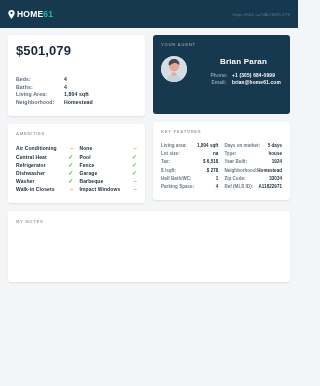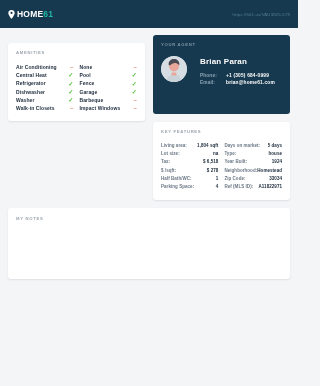--- a/index.html
+++ b/index.html
@@ -71,21 +71,21 @@
   .amen-name { white-space: nowrap; }
   .mark-yes { color: #53c13a; font-size: 6px; line-height: 1; font-weight: bold; }
   .mark-no  { color: #e8786b; font-size: 6px; line-height: 1; font-weight: bold; }
 
   
   .agent {
     background: #17394f; border-radius: 3px;
     padding: 7px 8px 9px 8px; color: #ffffff; min-height: 79px;
   }
   .agent .sec-title { color: #7e93a3; }
-  .agent-body { display: flex; gap: 13px; margin-top: 9px; align-items: flex-start; }
+  .agent-body { display: flex; gap: 19px; margin-top: 9px; align-items: flex-start; text-align: center; }
   .avatar {
     width: 26px; height: 26px; border-radius: 50%;
     background: #cfd8de; flex: 0 0 26px; overflow: hidden; position: relative;
   }
   .agent-info { padding-top: 1px; }
   .agent-name {
     font-size: 8px; font-weight: bold; color: #ffffff;
     letter-spacing: .2px; margin-bottom: 6px;
   }
   .agent-row { display: flex; font-size: 4.8px; line-height: 7.4px; }
@@ -127,20 +127,40 @@
       </span>
       <span class="brand-text"><span>HOME</span><span class="brand-num">61</span></span>
     </div>
     <div class="topbar-url">https://h61.us/VAU3825-579</div>
   </div>
 
   <div class="cols">
 
     <div class="col-left">
 
+      <div class="card summary">
+        <div class="price">$501,079</div>
+
+        <div class="sum-row">
+          <div class="sum-label">Beds:</div>
+          <div class="sum-value">4</div>
+        </div>
+        <div class="sum-row">
+          <div class="sum-label">Baths:</div>
+          <div class="sum-value">4</div>
+        </div>
+        <div class="sum-row">
+          <div class="sum-label">Living Area:</div>
+          <div class="sum-value">1,804 sqft</div>
+        </div>
+        <div class="sum-row">
+          <div class="sum-label">Neighborhood:</div>
+          <div class="sum-value">Homestead</div>
+        </div>
+      </div>
 
       <div class="card amen" style="margin-top:8px">
         <div class="sec-title">AMENITIES</div>
         <div class="amen-grid">
           <div class="amen-col" id="amen-left">
               <div class="amen-row">
                 <span class="amen-name">Air Conditioning</span>
                 <span class="mark-no">–</span>
               </div>
               <div class="amen-row">

